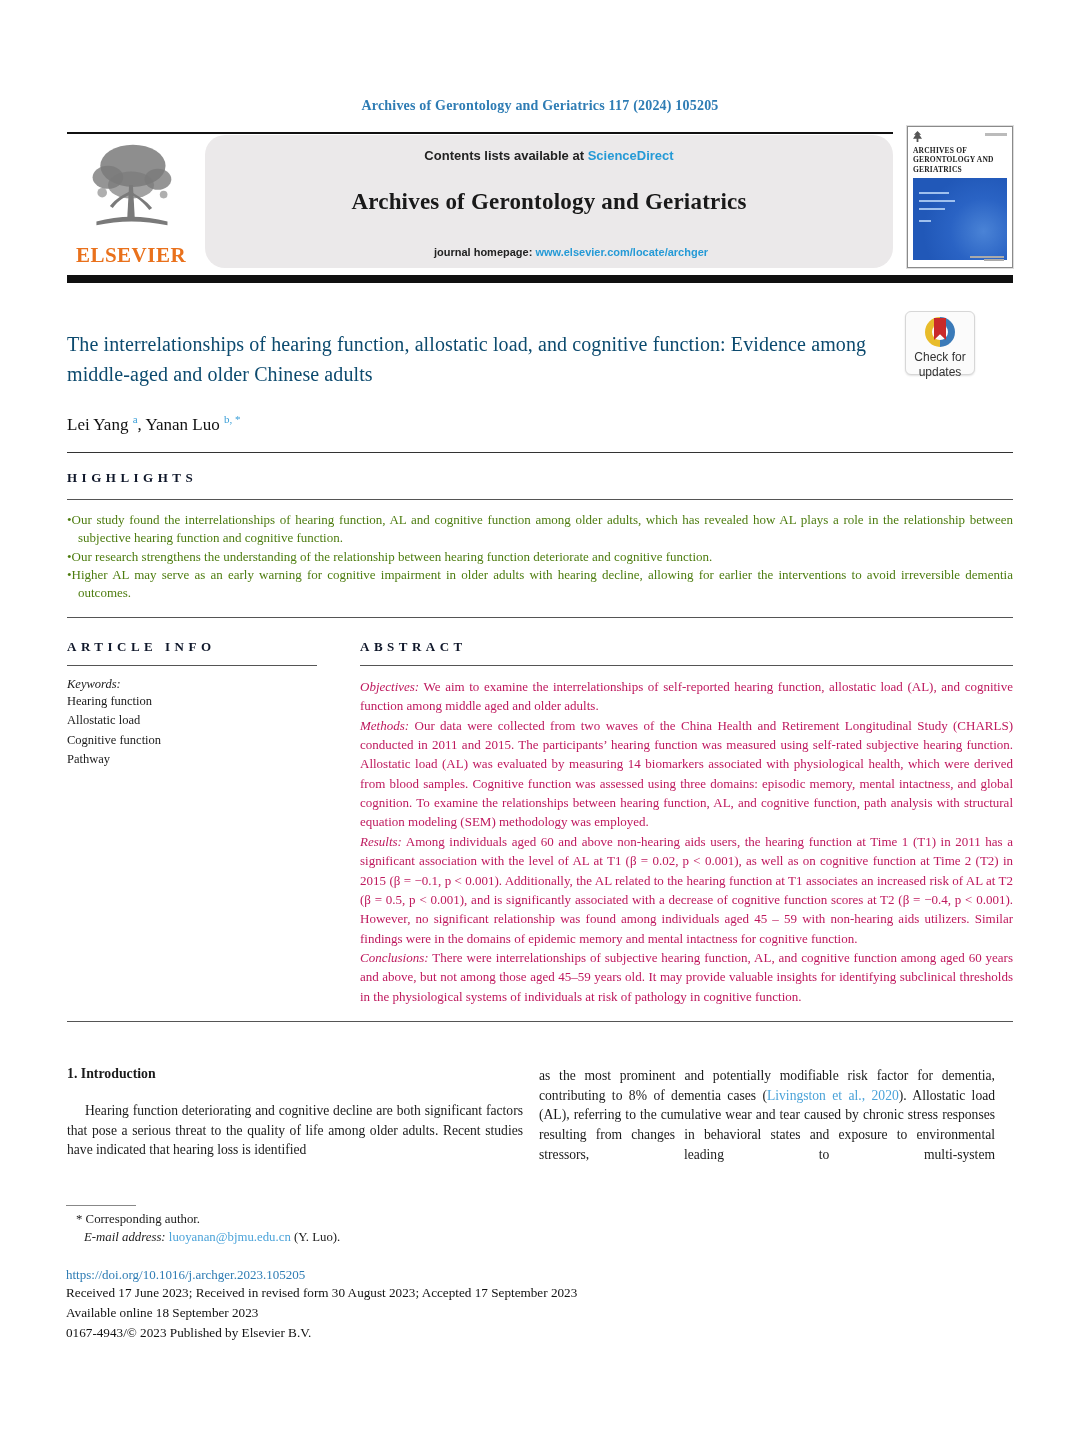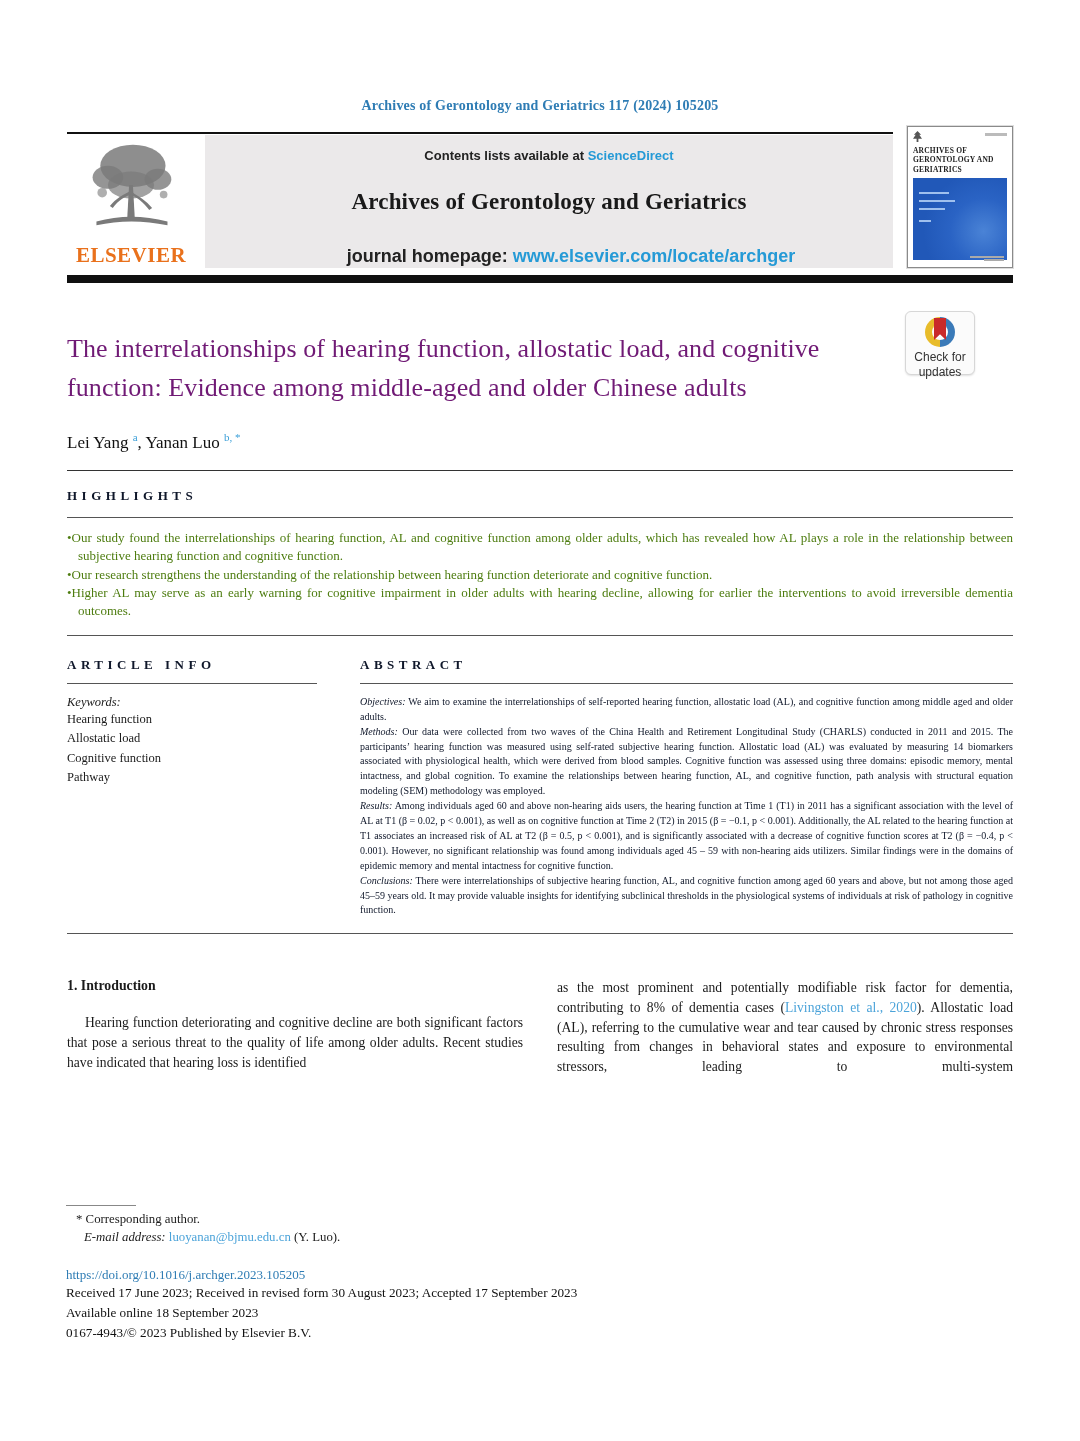--- a/index.html
+++ b/index.html
@@ -11,40 +11,40 @@
   
   .citation { padding-top:98px; text-align:center; font-size:14px; font-weight:bold; color:#2e7cb4; letter-spacing:.2px; }
 
   
   .masthead { position:relative; margin-top:18px; height:141px; }
   .mast-rule-top { position:absolute; top:0; left:0; width:826px; height:2px; background:#111; }
   .mast-flex { position:absolute; top:3px; left:0; width:826px; height:133px; display:flex; }
   .logo-block { width:128px; display:flex; flex-direction:column; align-items:center; justify-content:flex-end; padding-bottom:2px; }
   .logo-tree { width:96px; height:96px; }
   .logo-word { font-size:21px; font-weight:bold; color:#e9711c; letter-spacing:.5px; line-height:1; margin-top:12px; }
-  .banner { flex:1; margin-left:10px; background:#ebe9ea; text-align:center; padding-top:13px; font-family:"Liberation Sans", sans-serif; }
+  .banner { flex:1; margin-left:10px; background:#ebe9ea; text-align:center; padding-top:13px; font-family:"Liberation Sans", sans-serif;border-radius:20px; }
   .banner .contents-line { font-size:13px; font-weight:bold; color:#222; }
   .banner .journal-name { font-family:"Liberation Serif", serif; font-size:23px; font-weight:bold; color:#191919; margin-top:26px; letter-spacing:.2px; }
-  .banner .homepage-line { font-size:18px; font-weight:bold; color:#222; margin-top:31px;padding-left:44px; }
+  .banner .homepage-line { font-size:11px; font-weight:bold; color:#222; margin-top:31px;padding-left:44px; }
   a.lightblue, .lightblue { color:#259ad6; text-decoration:none; cursor:pointer; }
   .cover { position:absolute; top:-6px; right:0; width:106px; height:142px; background:#fff; border:1px solid #8a8a8a; box-shadow:0 0 0 1px #ddd; padding:4px 5px; }
   .cover .cov-top { display:flex; justify-content:space-between; align-items:flex-start; height:12px; }
   .cover .cov-tree { width:9px; height:11px; background:#555; clip-path:polygon(50% 0,90% 35%,70% 35%,100% 70%,60% 70%,60% 100%,40% 100%,40% 70%,0 70%,30% 35%,10% 35%); }
   .cover .cov-issn { width:22px; height:3px; background:#bbb; margin-top:2px; }
   .cover .cov-title { font-size:7.5px; font-weight:bold; letter-spacing:.2px; color:#222; line-height:1.25; margin-top:3px; }
   .cover .cov-blue { margin-top:4px; height:82px; background:radial-gradient(60px 60px at 75% 65%, #4a83d6 0%, #2a63c4 55%, #2158b8 100%); position:relative; }
   .cover .cov-line { position:absolute; left:6px; height:2px; background:#9fc0ee; }
   .cover .cov-foot { position:absolute; right:8px; bottom:5px; width:34px; height:6px; display:flex; flex-direction:column; gap:1px; align-items:flex-end; }
   .cover .cov-foot span { display:block; background:#aaa; height:2px; }
 
   .black-bar { margin-top:2px; height:8px; background:#101010; }
 
   
   .title-block { position:relative; margin-top:46px; }
-  .art-title { font-size:26px; font-weight:normal; color:#701a75; line-height:1.5; width:830px; letter-spacing:.1px; }
+  .art-title { font-size:20px; font-weight:normal; color:#0c4a6e; line-height:1.5; width:830px; letter-spacing:.1px; }
   .badge { position:absolute; top:-18px; right:38px; width:70px; height:64px; background:#fbfbfb; border:1px solid #d7d7d7; border-radius:6px; box-shadow:0 1px 2px rgba(0,0,0,.12); text-align:center; padding-top:5px; cursor:pointer; }
   .badge .ring { position:relative; width:30px; height:30px; margin:0 auto; border-radius:50%; background:conic-gradient(#3a7ab8 0 50%, #e8bc2a 50% 100%); }
   .badge .ring::after { content:""; position:absolute; left:7px; top:7px; width:16px; height:16px; border-radius:50%; background:#fbfbfb; }
   .badge .bookmark { position:absolute; left:50%; top:1px; transform:translateX(-50%); width:12px; height:22px; background:#c92a2a; clip-path:polygon(0 0,100% 0,100% 100%,50% 74%,0 100%); z-index:2; }
   .badge .badge-text { font-family:"Liberation Sans", sans-serif; font-size:12px; color:#333; line-height:1.25; margin-top:3px; }
 
   .authors { margin-top:24px; font-size:17px; font-weight:normal; color:#111; }
   .authors sup { font-size:11px; color:#3b9fd8; }
   .affils { margin-top:24px; }
   .affil { font-size:11.5px; font-style:italic; color:#222; line-height:1.6; }
@@ -58,25 +58,25 @@
   .highlights { margin-top:17px; }
   .highlights .rule { margin-top:13px; }
   .hl-list { list-style:none; margin:11px 0 14px 0; }
   .hl-list li { font-size:13px; line-height:1.42; text-align:justify; padding-left:11px; text-indent:-11px; color:#4d7c0f; }
   .hl-list li::before { content:"\2022 "; }
 
   .info-abs { display:grid; grid-template-columns:250px 1fr; column-gap:43px; margin-top:21px; }
   .info-abs .rule { margin:10px 0 11px 0; }
   .kw-label { font-size:12.5px; font-style:italic; }
   .kw-item { font-size:12.5px; line-height:1.55; }
-  .abs-sec { font-size:10px; line-height:1.49; text-align:justify; color:#0f172a; }
+  .abs-sec { font-size:13px; line-height:1.49; text-align:justify; color:#be185d; }
   .abs-sec i { font-style:italic; }
   .abs-bottom-rule { margin-top:15px; }
 
-  .intro { display:grid; grid-template-columns:456px 456px; column-gap:34px; margin-top:44px; }
+  .intro { display:grid; grid-template-columns:456px 456px; column-gap:16px; margin-top:44px; }
   .intro h3 { font-size:13.8px; font-weight:bold; }
   .intro p { font-size:13.6px; line-height:1.45; text-align:justify; margin-top:19px; }
   .intro p.indent { text-indent:18px; }
   .intro .col-right p { margin-top:0; text-align-last:justify; }
   a.cite { color:#4ba3d9; text-decoration:none; cursor:pointer; }
 
   .footnote { position:absolute; top:1205px; left:66px; width:946px; }
   .fn-rule { width:70px; border:none; border-top:1px solid #888; }
   .fn-corr { font-size:12.8px; margin-top:6px; padding-left:10px; }
   .fn-email { font-size:12.8px; padding-left:18px; margin-top:3px; }

